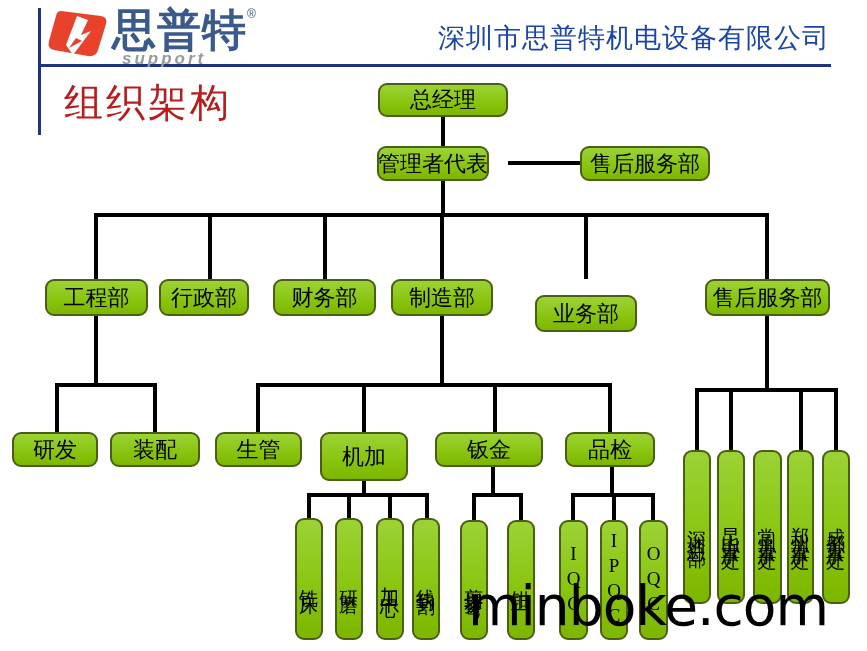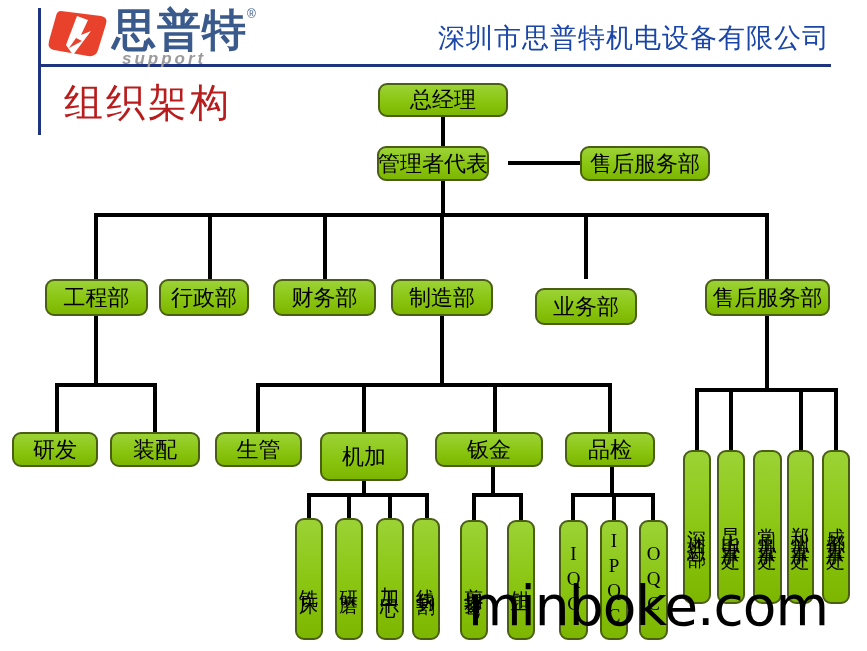--- a/index.html
+++ b/index.html
@@ -135,21 +135,21 @@
       </div>
     <div class="node" style="left:159px;top:279px;width:90px;height:37px">
         <span>行政部</span>
       </div>
     <div class="node" style="left:273px;top:279px;width:103px;height:37px">
         <span>财务部</span>
       </div>
     <div class="node" style="left:391px;top:279px;width:102px;height:37px">
         <span>制造部</span>
       </div>
-    <div class="node" style="left:535px;top:288px;width:102px;height:37px">
+    <div class="node" style="left:535px;top:295px;width:102px;height:37px">
         <span>业务部</span>
       </div>
     <div class="node" style="left:705px;top:279px;width:125px;height:37px">
         <span>售后服务部</span>
       </div>
 
     <div class="node" style="left:12px;top:432px;width:86px;height:35px">
         <span>研发</span>
       </div>
     <div class="node" style="left:110px;top:432px;width:90px;height:35px">

